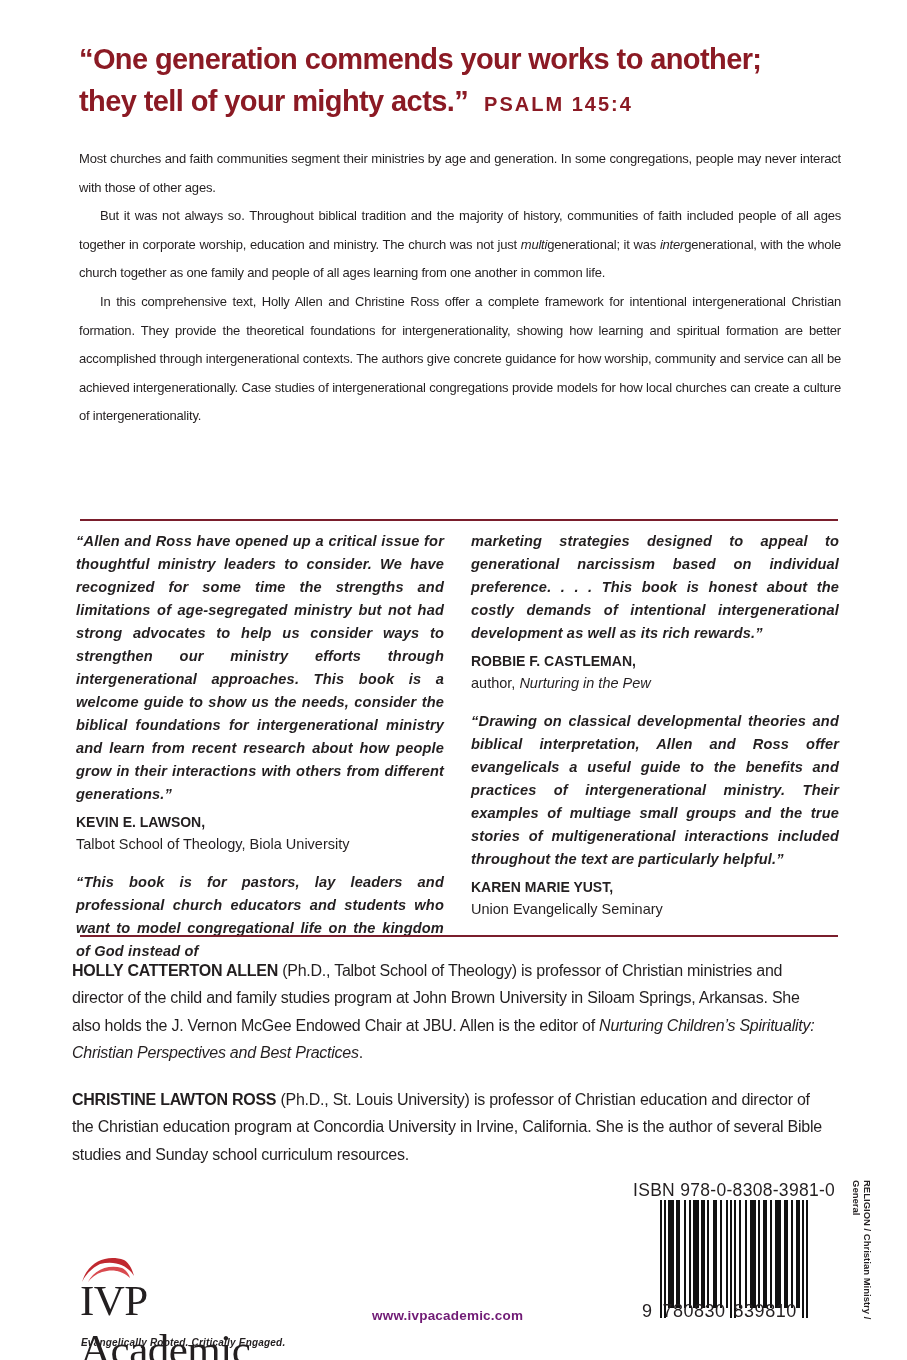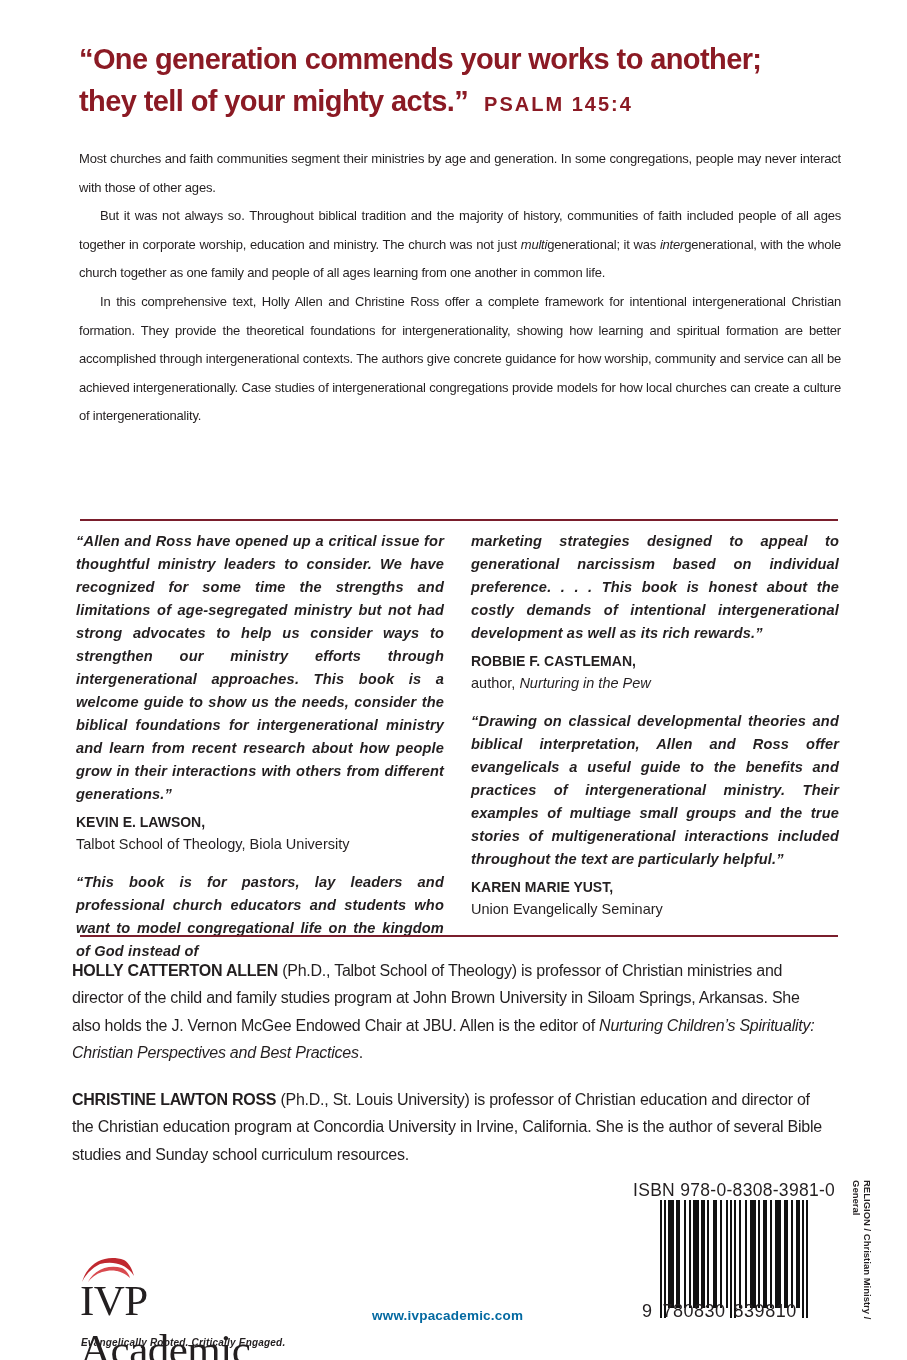--- a/index.html
+++ b/index.html
@@ -52,21 +52,21 @@
       position: absolute; left: 0; top: 24px;
       font-family: "Liberation Serif", serif; font-size: 43px; color: #231f20; letter-spacing: -0.5px;
     }
     .logo .tagline {
       position: absolute; left: 1px; top: 64px; white-space: nowrap;
       font-size: 10px; font-weight: bold; font-style: italic; color: #231f20; letter-spacing: 0.2px; margin-top: 21px;
     }
 
     .website {
       position: absolute; left: 372px; top: 1308px;
-      font-size: 13.5px; font-weight: bold; color: #0369a1; letter-spacing: 0.2px;
+      font-size: 13.5px; font-weight: bold; color: #701a75; letter-spacing: 0.2px;
     }
 
     .isbn-label {
       position: absolute; left: 633px; top: 1180px;
       font-size: 17.5px; color: #231f20; letter-spacing: 0.3px;
     }
     .barcode { position: absolute; left: 660px; top: 1200px; width: 148px; height: 118px; }
     .barcode-digits {
       position: absolute; left: 642px; top: 1301px; font-size: 18px; color: #231f20; letter-spacing: 0.5px;
     }

